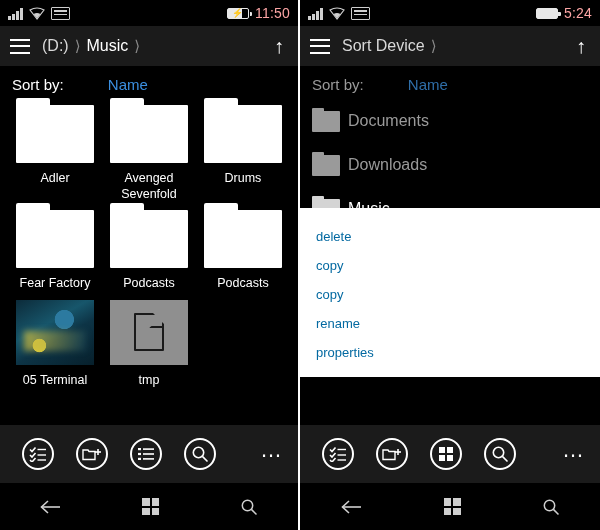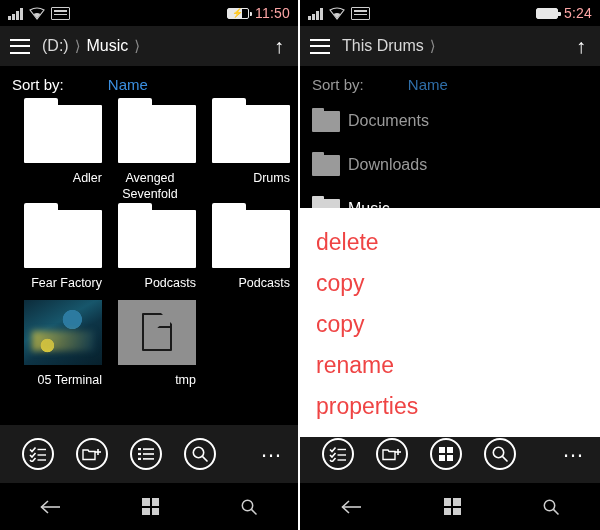--- a/index.html
+++ b/index.html
@@ -105,21 +105,21 @@
   .sortrow .sort-val { color: #3b8fe0; margin-left: 40px; }
 
   
   .grid {
     padding: 6px 8px 0 8px;
     display: flex;
     flex-wrap: wrap;
   }
   .tile {
     width: 33.33%;
-    display: flex; flex-direction: column; align-items: flex-end;
+    display: flex; flex-direction: column; align-items: center;
     margin-bottom: 8px;
   }
   .folder-ic {
     width: 78px; height: 58px;
     background: #fff;
     position: relative;
     border-radius: 1px;
   }
   .folder-ic:before {
     content: "";
@@ -216,22 +216,22 @@
     position: absolute;
     left: 0; right: 0;
     top: 208px;
     background: #fff;
     color: #000;
     padding: 14px 0 10px 0;
     z-index: 8;
   }
   .ctx-item {
     padding: 7px 16px;
-    font-size: 23px;
-    color: #ef4444;
+    font-size: 13px;
+    color: #0369a1;
   }
 
   
   .cmdbar {
     position: absolute;
     left: 0; right: 0; bottom: 47px;
     height: 58px;
     background: #1b1b1b;
     display: flex; align-items: center;
     padding: 0 14px;
@@ -445,21 +445,21 @@
       </div>
     </div>
 
     <div class="appbar">
       <div class="hamburger">
           <span></span>
           <span></span>
           <span></span>
         </div>
       <div class="crumbs">
-        <span class="crumb muted">This Drums</span>
+        <span class="crumb muted">Sort Device</span>
         <span class="chev">⟩</span>
       </div>
       <div class="up-arrow">↑</div>
     </div>
 
     <div class="sortrow">
       <span style="color:#9a9a9a">Sort by:</span>
       <span class="sort-val" style="color:#2f6ea8">Name</span>
     </div>
 

